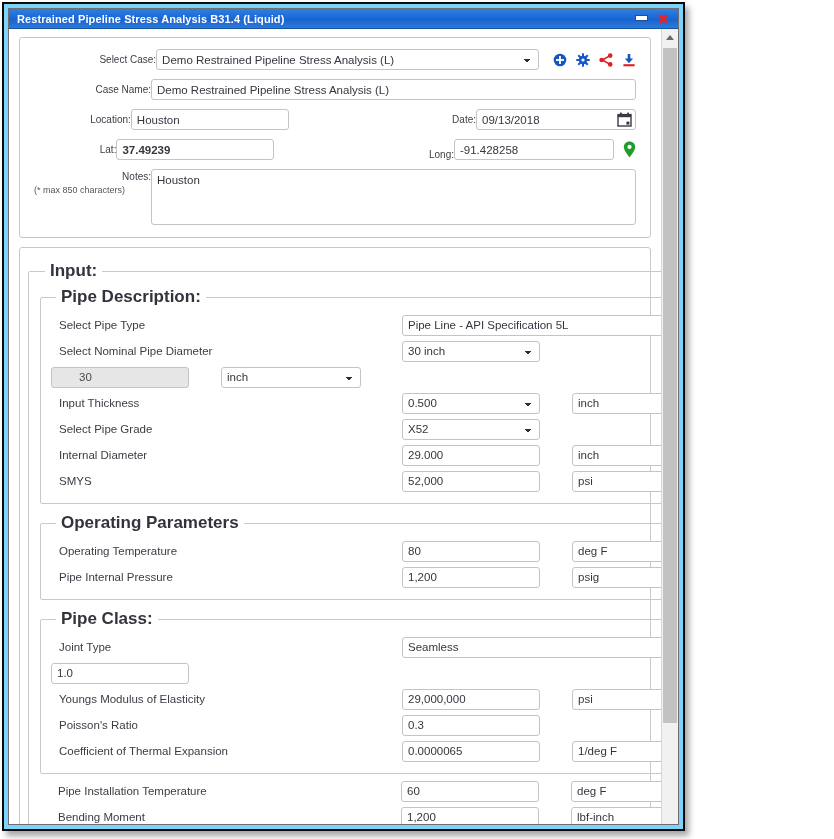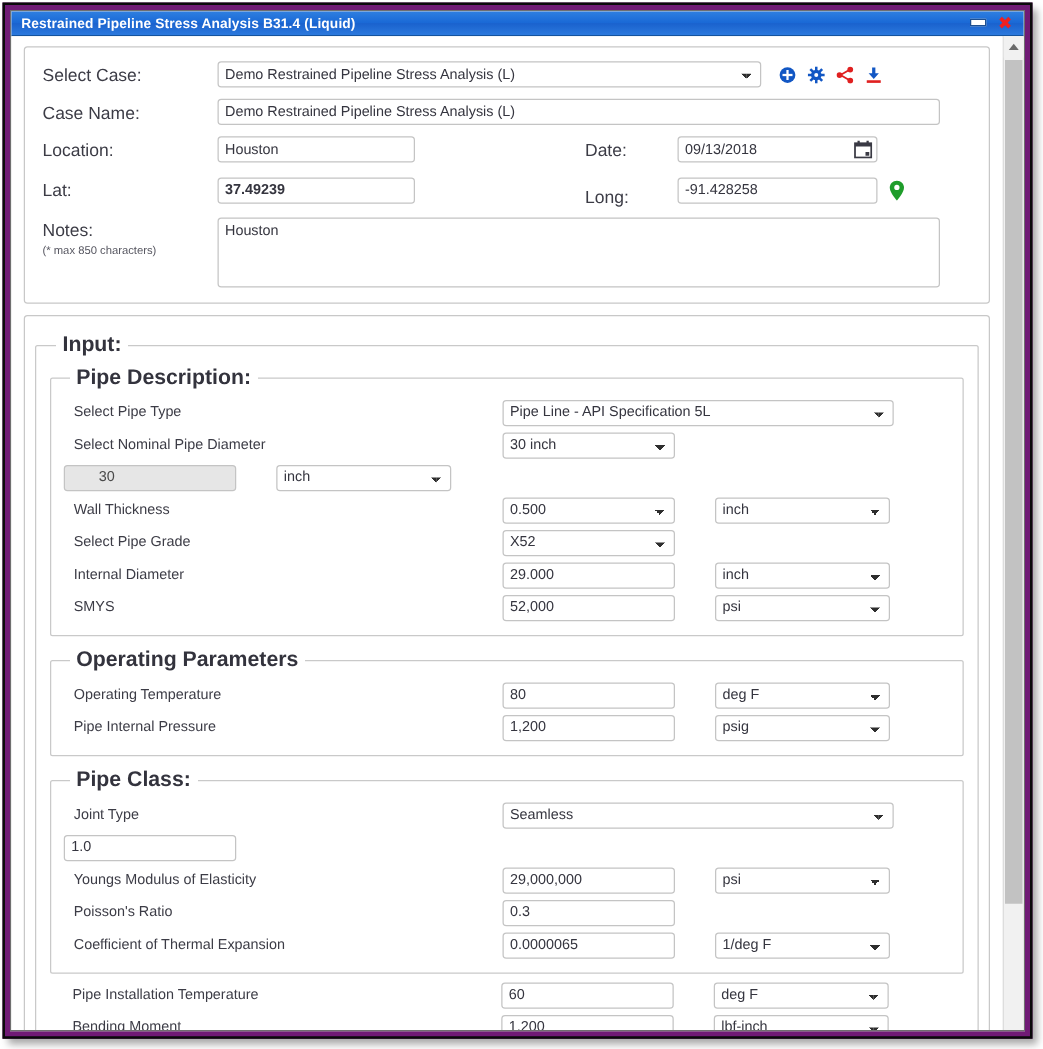--- a/index.html
+++ b/index.html
@@ -7,23 +7,23 @@
     margin: 0; padding: 0;
     width: 834px; height: 839px;
     background: #ffffff;
     font-family: "Liberation Sans", sans-serif;
   }
 
   
   .frame-outer {
     position: absolute;
     left: 2px; top: 2px;
-    width: 824px; height: 829px;
+    width: 683px; height: 829px;
     border: 2px solid #0a0a0a;
-    background: #701a75;
+    background: #7dd3fc;
     box-shadow: 4px 5px 6px rgba(0,0,0,0.35);
   }
   .frame-inner {
     position: absolute;
     left: 4px; top: 4px;
     right: 4px; bottom: 4px;
     border: 1px solid #6f6f6f;
     background: #ffffff;
     overflow: hidden;
   }
@@ -115,23 +115,24 @@
 
   .card {
     border: 1px solid #c8c8c8;
     border-radius: 3px;
     background: #ffffff;
     padding: 11px 14px 12px 14px;
   }
 
   
   .lbl {
-    font-size: 14px;
+    font-size: 10px;
     color: #3c3c46;
     white-space: nowrap;
+    text-align: right;
   }
   .row {
     display: flex;
     align-items: center;
     margin-bottom: 9px;
   }
   .row:last-child { margin-bottom: 0; }
 
   input.tb, select.sel {
     font-family: "Liberation Sans", sans-serif;
@@ -366,21 +367,21 @@
                 </div>
                 <div class="frow">
                   <div class="fname">Select Nominal Pipe Diameter</div>
                   <select class="sel v-narrow"><option>30 inch</option></select>
                 </div>
                 <div class="frow">
                   <input class="tb v-narrow disabled" readonly="" value="30" style="">
                   <select class="sel unit-sel unit-gap"><option>inch</option></select>
                 </div>
                 <div class="frow">
-                  <div class="fname">Wall Thickness</div>
+                  <div class="fname">Input Thickness</div>
                   <select class="sel v-narrow"><option>0.500</option></select>
                   <select class="sel unit-sel unit-gap"><option>inch</option></select>
                 </div>
                 <div class="frow">
                   <div class="fname">Select Pipe Grade</div>
                   <select class="sel v-narrow"><option>X52</option></select>
                 </div>
                 <div class="frow">
                   <div class="fname">Internal Diameter</div>
                   <input class="tb v-narrow" value="29.000" style="">

